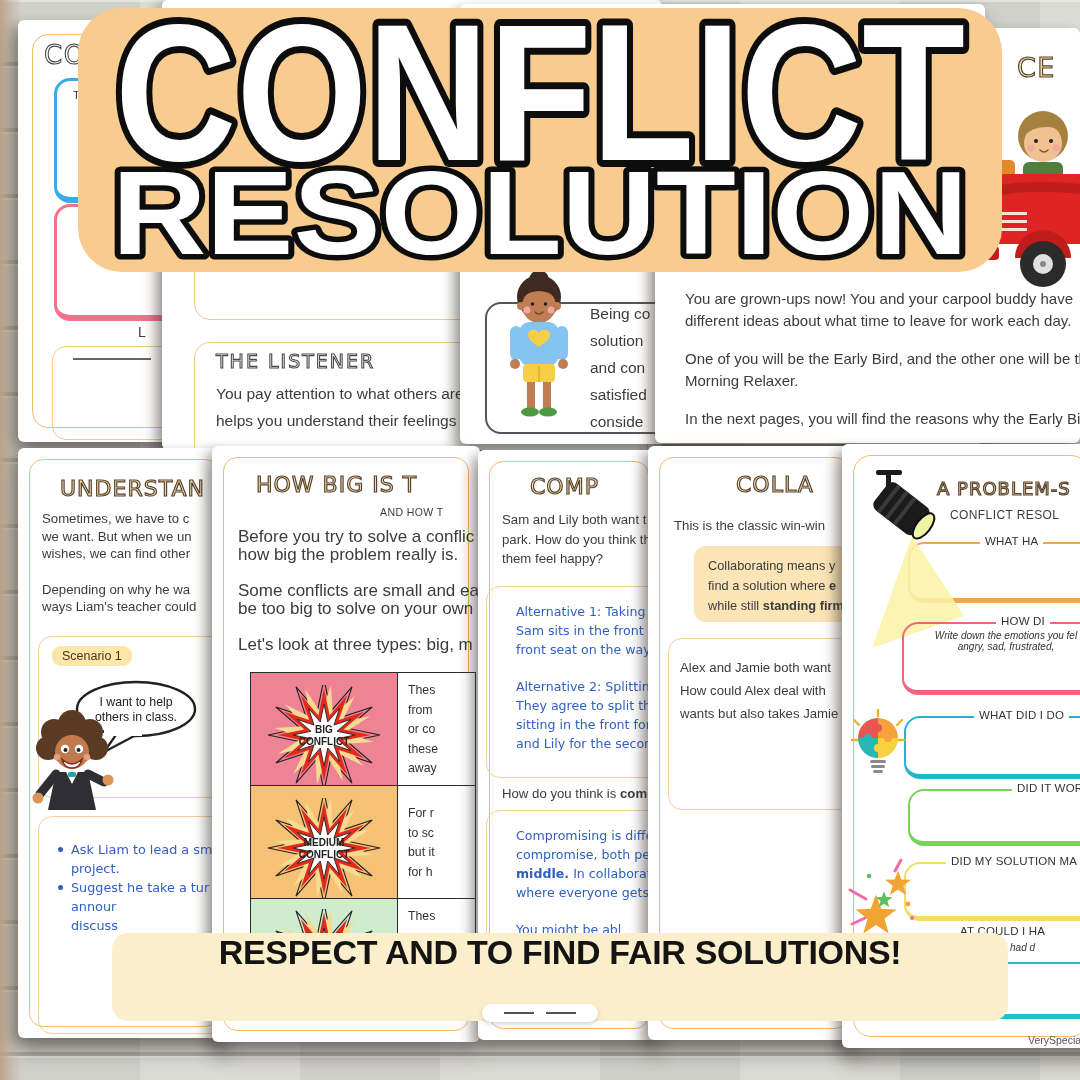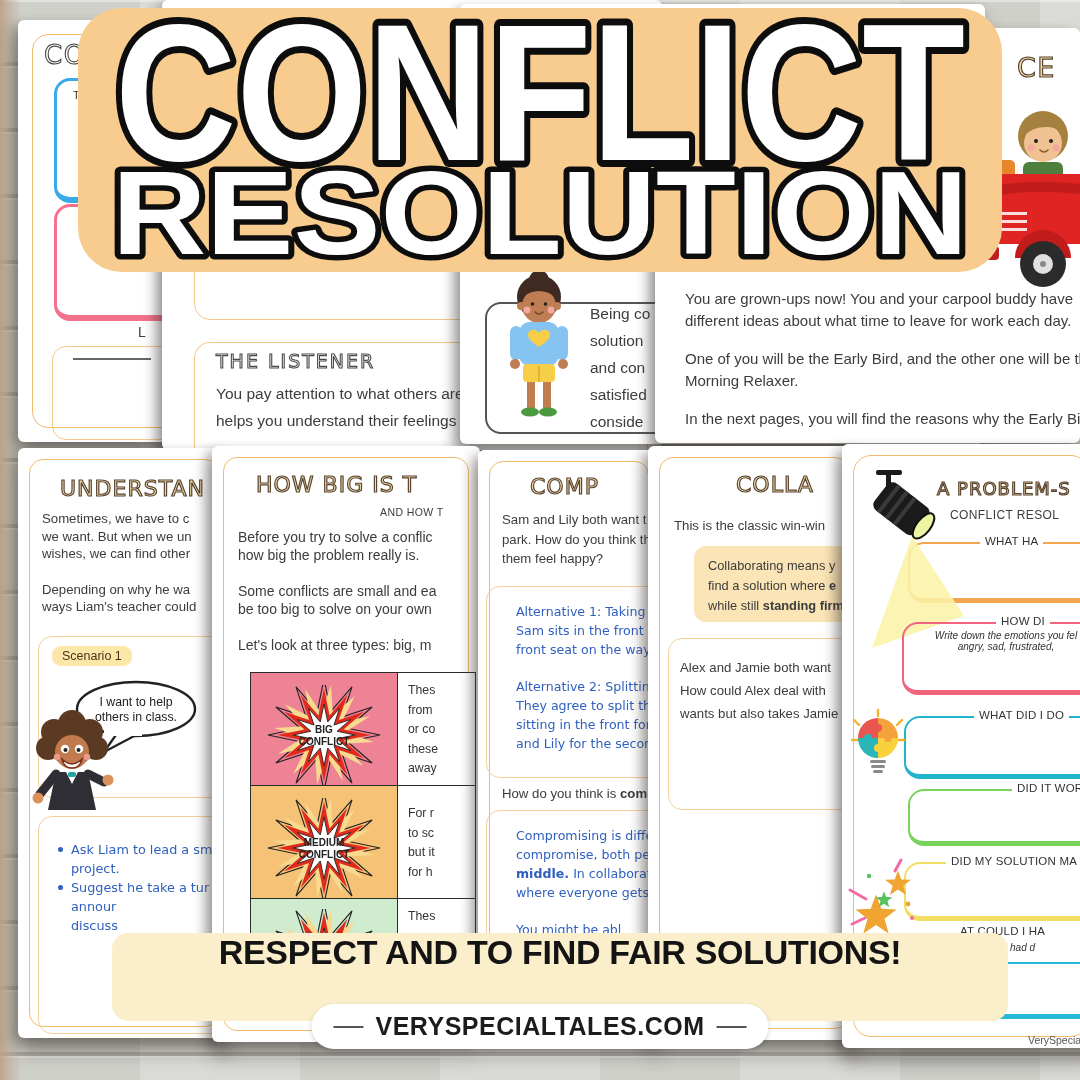--- a/index.html
+++ b/index.html
@@ -198,21 +198,21 @@
           <span class="ln">annour</span>
           <span class="ln">discuss</span>
         </span>
     </div>
   </div>
 
   <div class="sheet" style="left:212px;top:446px;width:268px;height:596px;z-index:12">
     <div class="ib" style="inset:11px;border-radius:14px"></div>
     <div class="bt" style="left:44px;top:26px;font-size:22px;letter-spacing:1px">HOW BIG IS T</div>
     <span class="tx" style="left:168px;top:60px;font-size:10.5px;letter-spacing:.4px;white-space:nowrap">AND HOW T</span>
-    <div class="tx" style="left:26px;top:82px;font-size:14px;line-height:18px">
+    <div class="tx" style="left:26px;top:82px;font-size:17px;line-height:18px">
       <span class="ln">Before you try to solve a conflic</span>
       <span class="ln">how big the problem really is.</span>
       <span class="ln" style="margin-top:18px">Some conflicts are small and ea</span>
       <span class="ln">be too big to solve on your own</span>
       <span class="ln" style="margin-top:18px">Let's look at three types: big, m</span>
     </div>
     <div class="tbl" style="left:38px;top:226px;width:224px">
 
       <div class="trow" style="height:112px;background:#EF8396">
         <div class="tcell-l">
@@ -399,17 +399,16 @@
     <span class="tx ln" style="right:10px;top:574px;font-size:12px;color:#333">7</span>
     <span class="tx ln" style="left:186px;top:590px;font-size:10.5px;color:#555">VerySpecia</span>
   </div>
 
   <div class="bottomBanner">
     <span class="l">RESPECT AND TO FIND FAIR SOLUTIONS!</span>
   </div>
 
   <div class="pill">
     <span class="dash"></span>
-    <span class="site">VERYSPECIALTALES.COM</span>
     <span class="dash"></span>
   </div>
 
 </div>
 
 </body></html>

